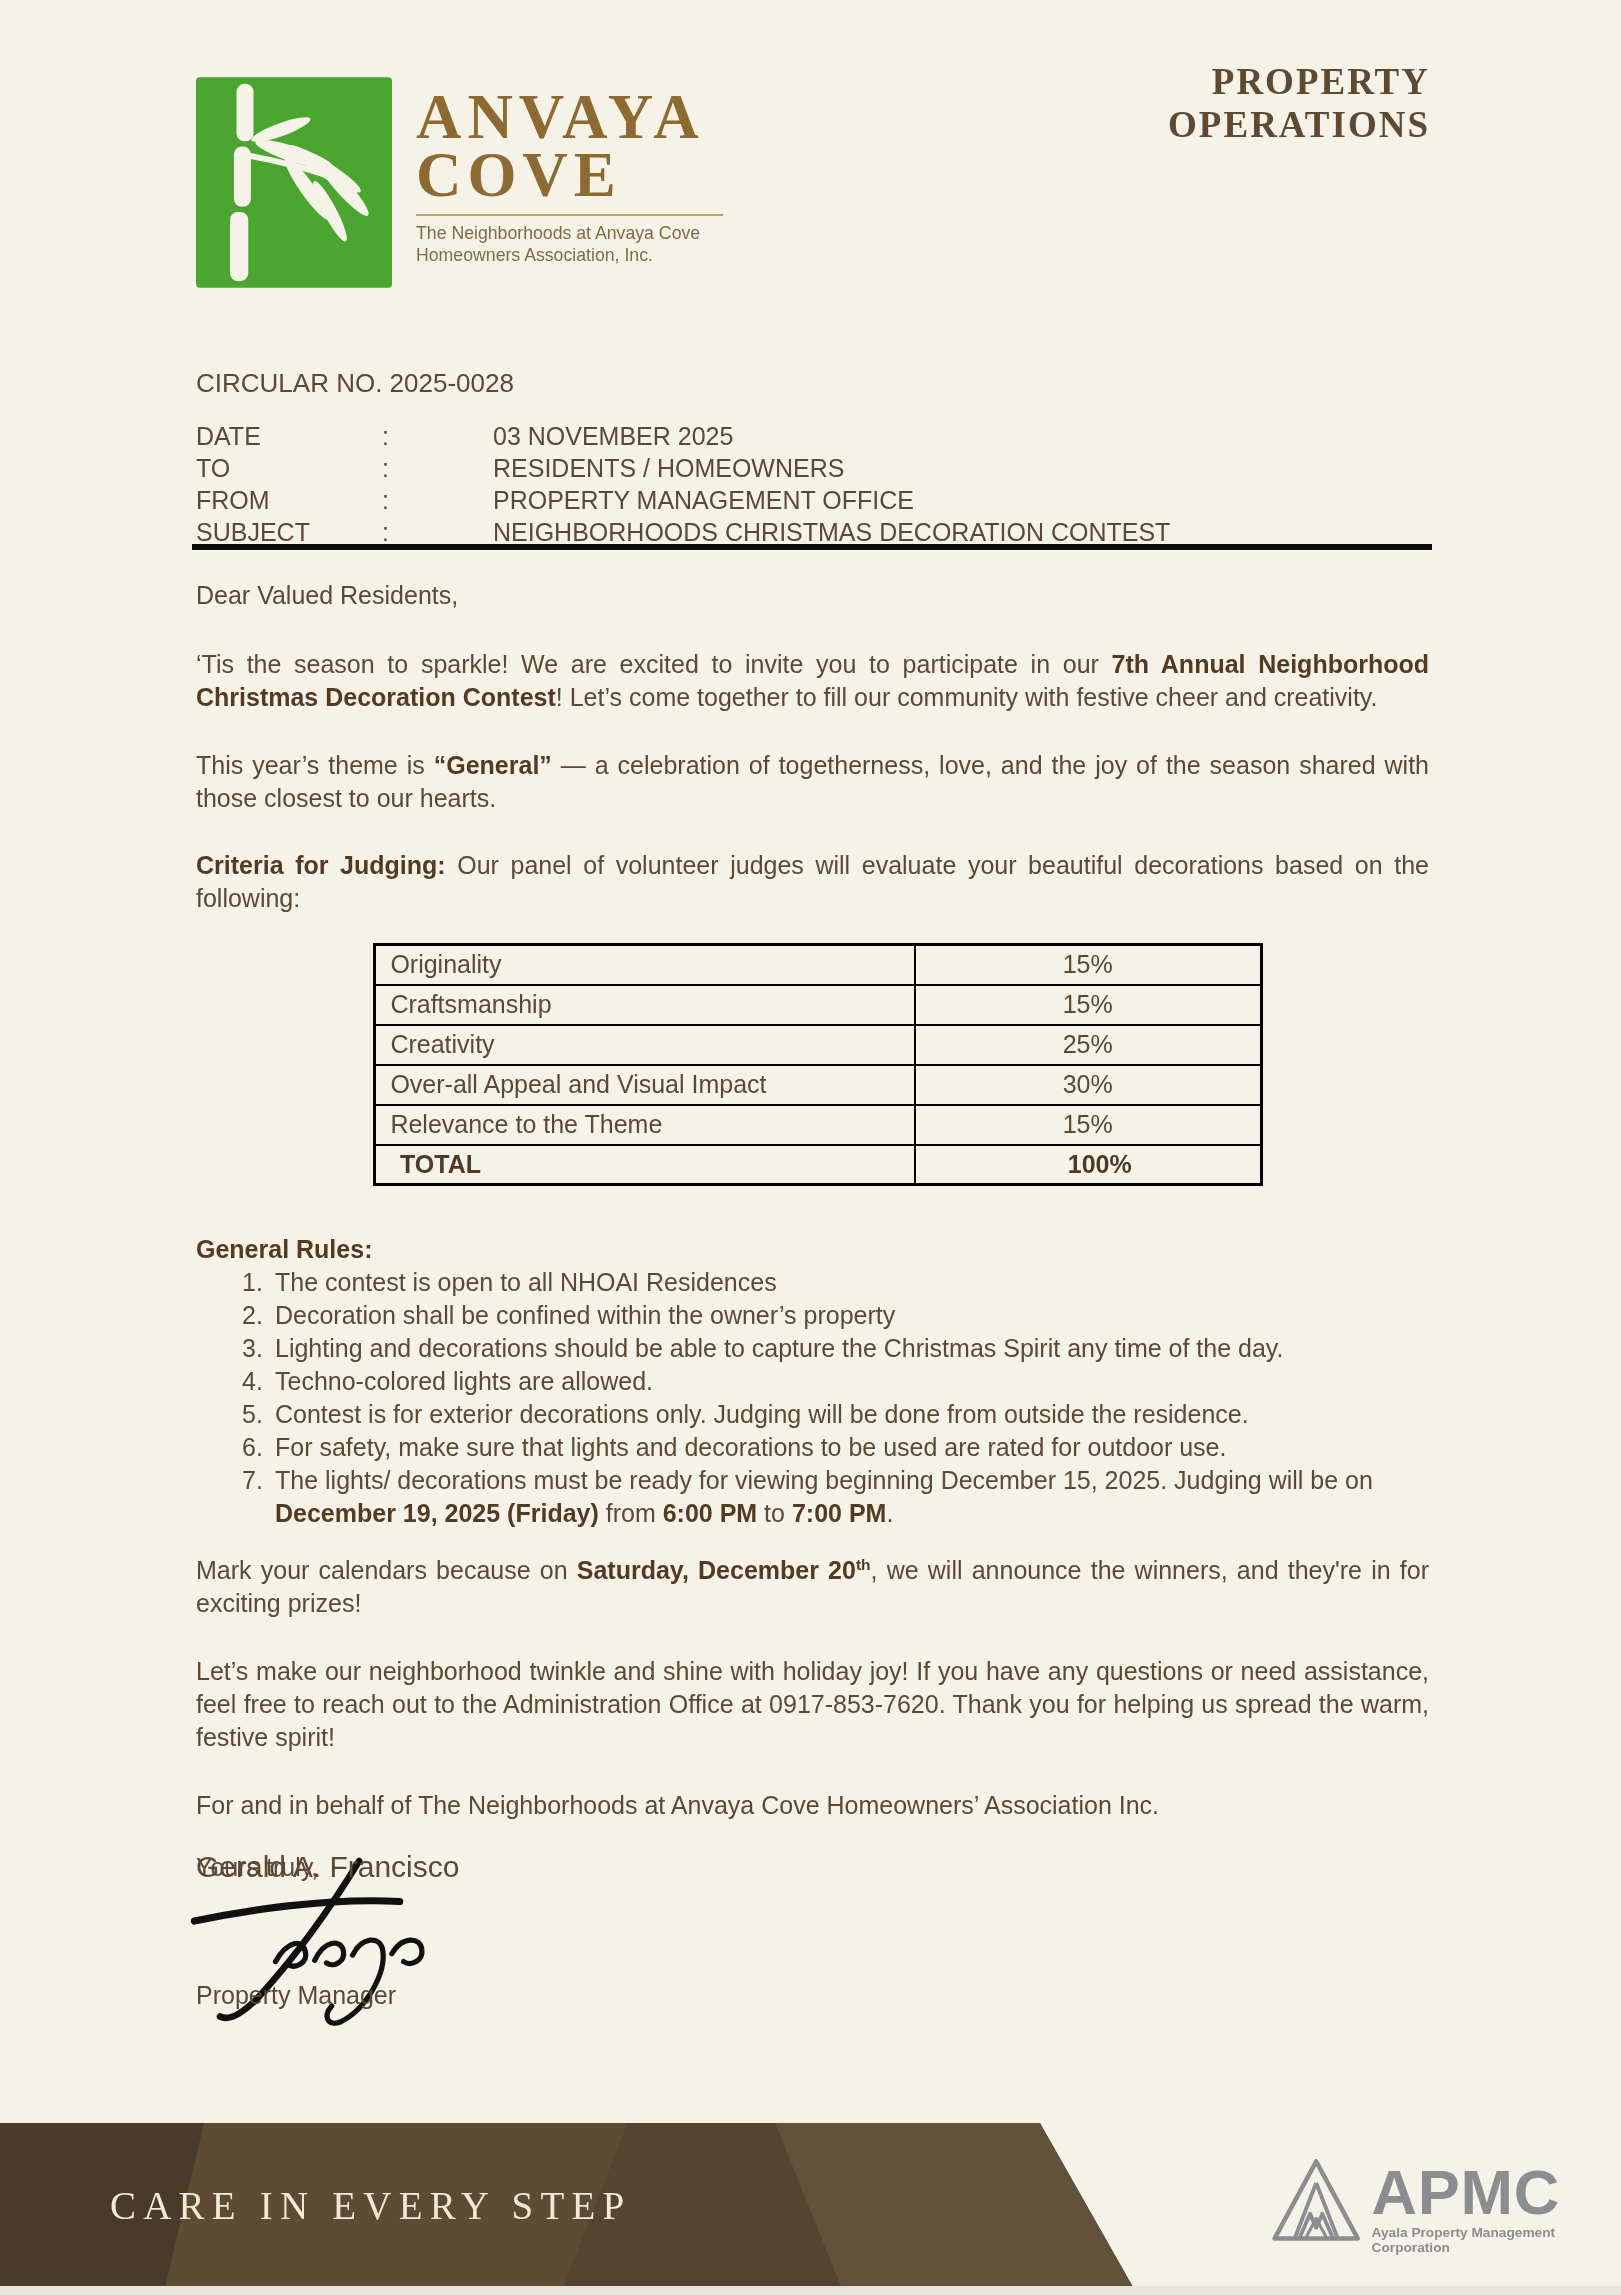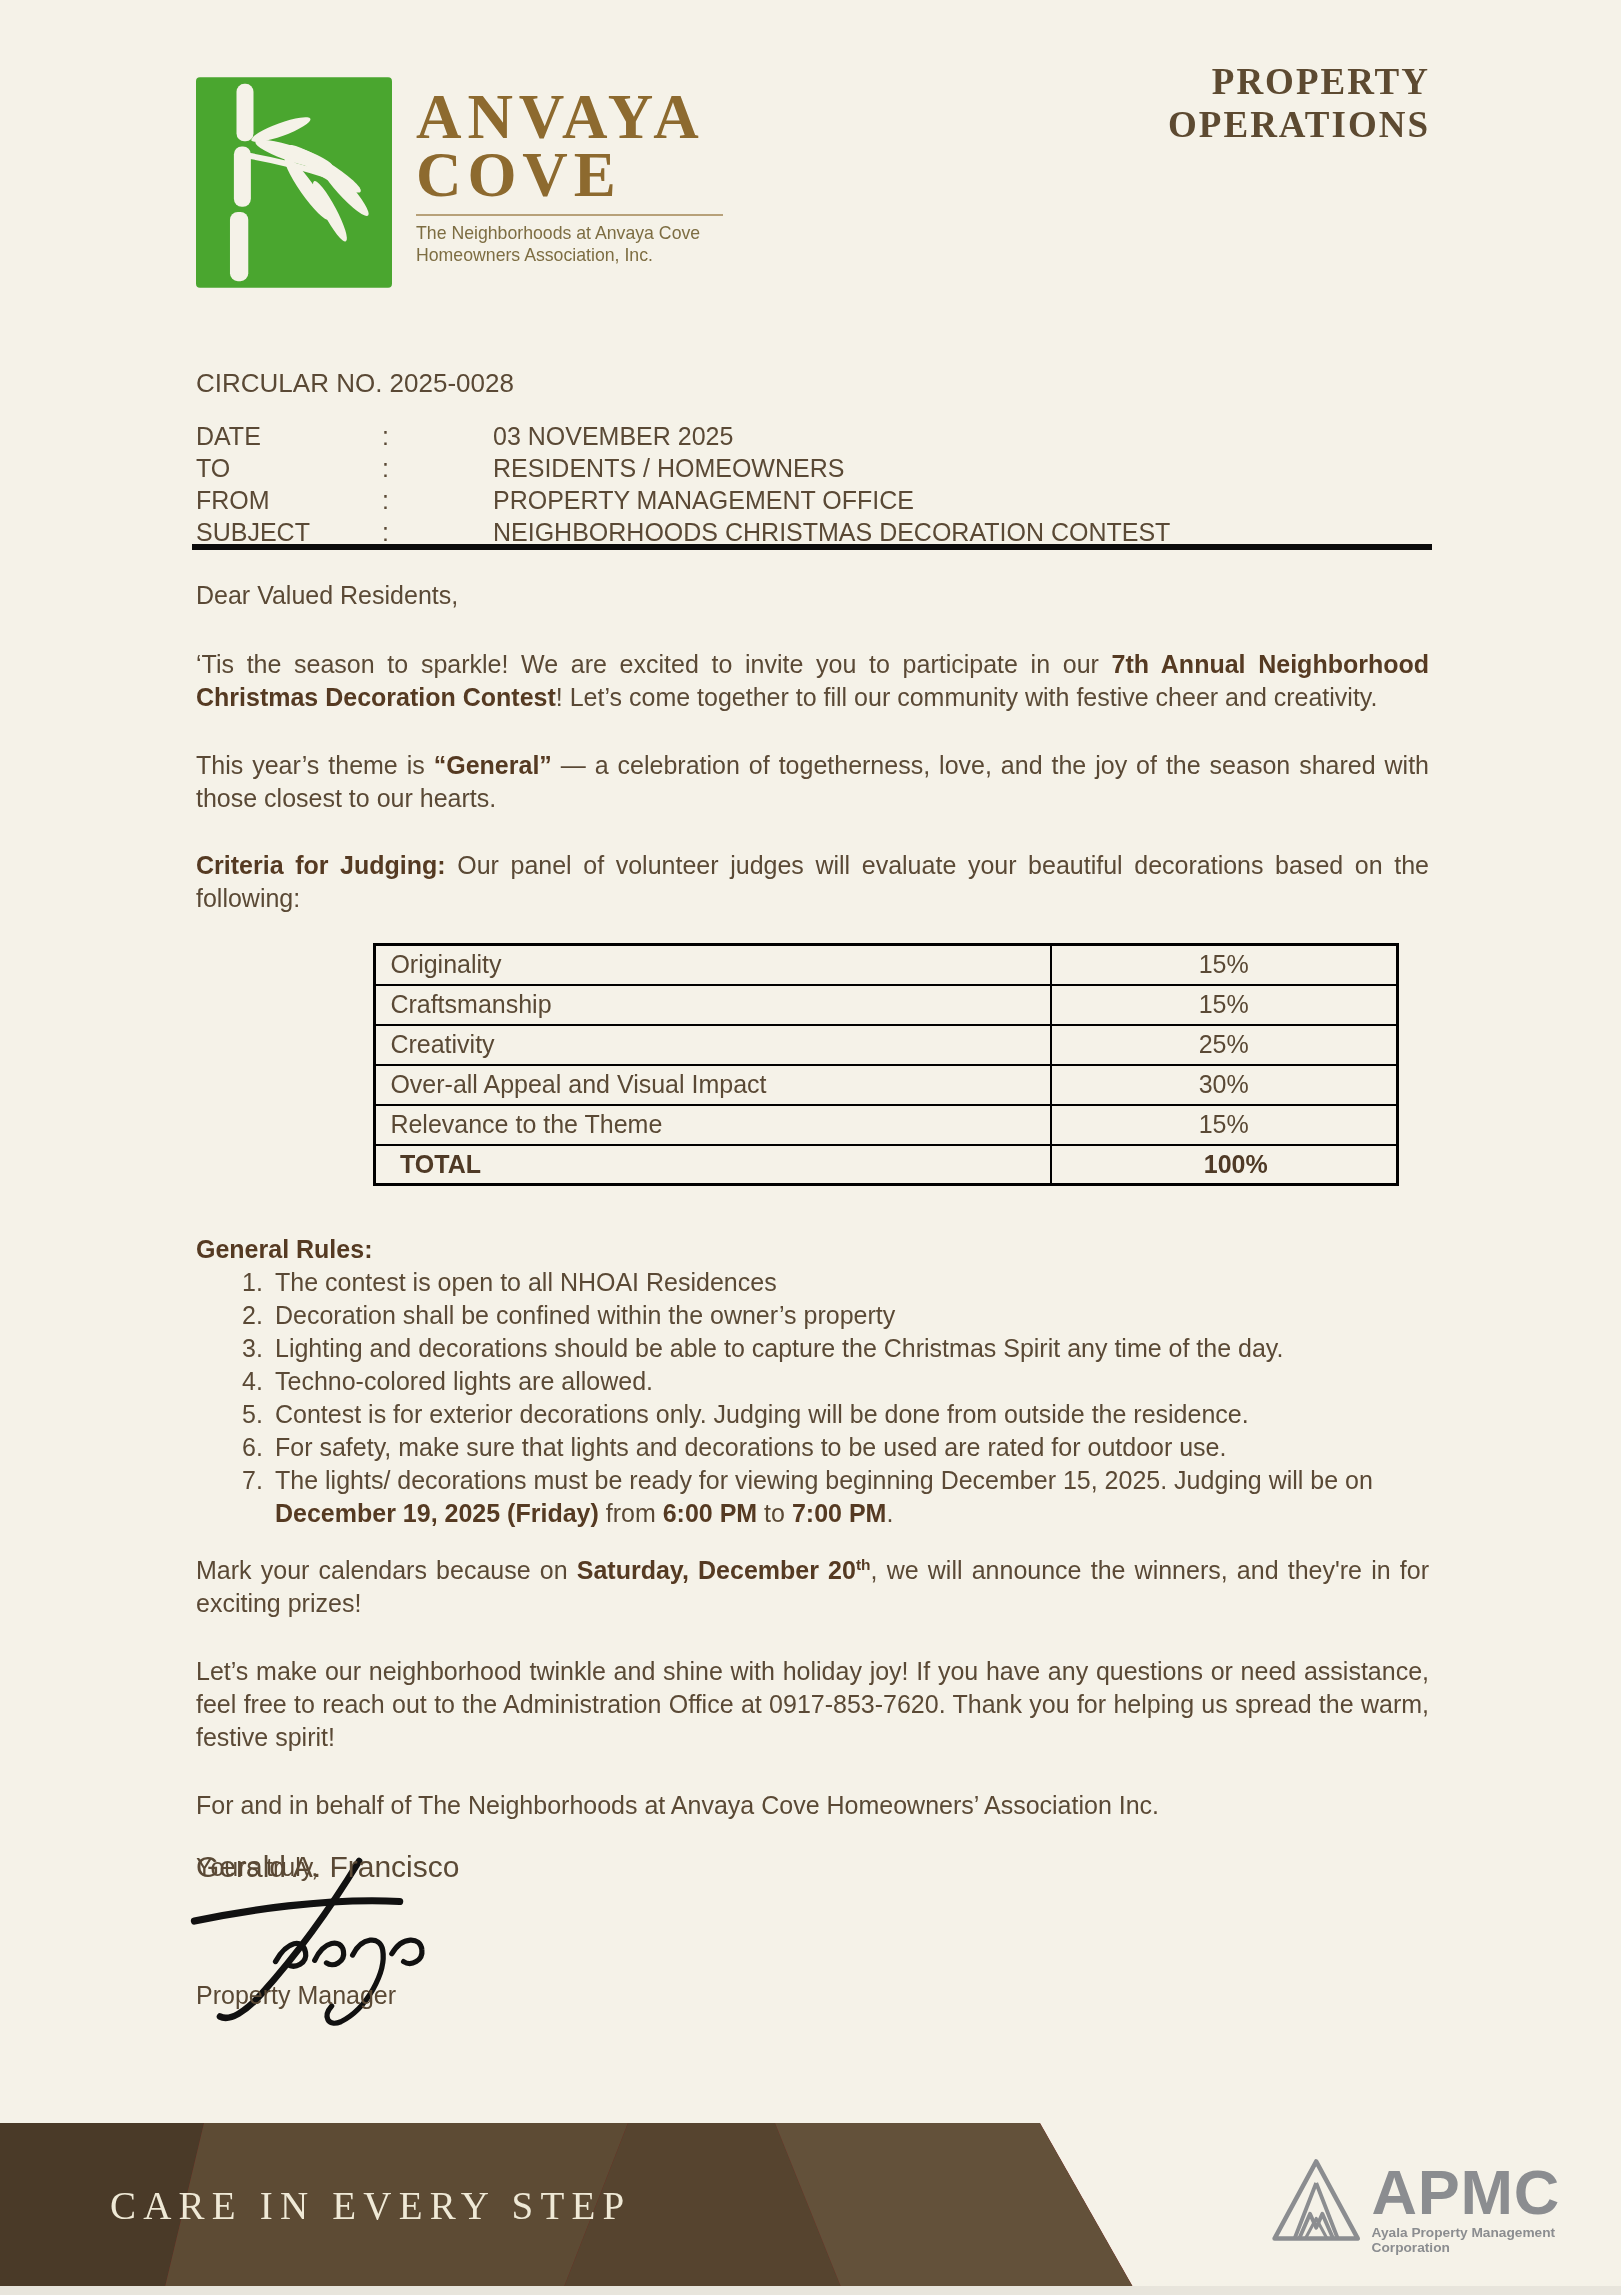--- a/index.html
+++ b/index.html
@@ -38,21 +38,21 @@
   .rule-thick { left: 192px; top: 544px; width: 1240px; height: 5.9px; background: #0c0c0c; }
 
   
   .bodytext { font-size: 25px; line-height: 33px; color: #5a4935; width: 1233px; left: 196px; }
   .just { text-align: justify; }
   .b { font-weight: bold; color: #553a22; }
   sup { font-size: 0.62em; vertical-align: super; line-height: 0; }
 
   
   .criteria {
-    position: absolute; left: 373px; top: 943px; width: 1026px;
+    position: absolute; left: 373px; top: 943px; width: 890px;
     border-collapse: collapse; font-size: 25px; color: #5a4935;
   }
   .criteria td { border: 2.6px solid #000; height: 40px; }
   .criteria { border: 3.3px solid #000; }
   .criteria .c1 { padding-left: 14.4px; }
   .criteria .c2 { width: 347px; text-align: center; }
   .criteria .total td { font-weight: bold; color: #4f3a26; padding-left: 24px; }
 
   
   .rules { left: 196px; top: 1233px; width: 1233px; font-size: 25px; line-height: 33px; }
@@ -62,21 +62,21 @@
   .rule-text { flex: 1; }
 
   
   .sig-svg { left: 184px; top: 1857px; }
   .sig-name { left: 196px; top: 1850px; font-size: 30px; }
   .sig-title { left: 196px; top: 1981px; font-size: 25px; }
 
   
   .footer-band {
     left: 0; top: 2123px; width: 1336px; height: 164px;
-    background: #7f1d1d;
+    background: #0c4a6e;
     clip-path: polygon(0 0, 1040px 0, 1133px 100%, 0 100%);
     overflow: hidden;
   }
   .facet { position: absolute; top: 0; height: 100%; width: 100%; }
   .f1 { background: #4a3a28; clip-path: polygon(0 0, 204px 0, 165px 100%, 0 100%); }
   .f2 { background: #5d4b34; clip-path: polygon(204px 0, 628px 0, 564px 100%, 165px 100%); }
   .f3 { background: #56442f; clip-path: polygon(628px 0, 775px 0, 841px 100%, 564px 100%); }
   .f4 { background: #63513a; clip-path: polygon(775px 0, 1040px 0, 1133px 100%, 841px 100%); }
   .slogan-wrap { position: absolute; left: 110px; top: 0; height: 100%; display: flex; align-items: center; }
   .slogan {

